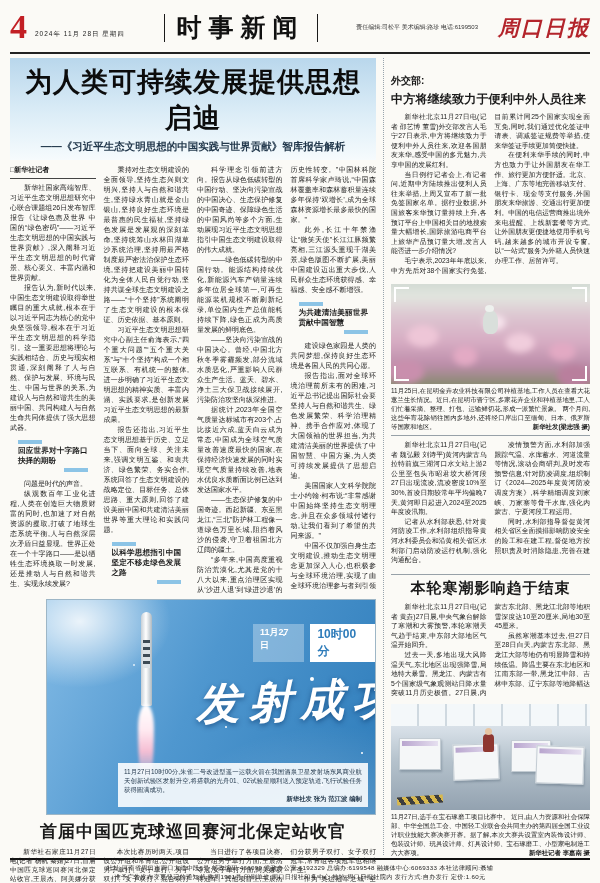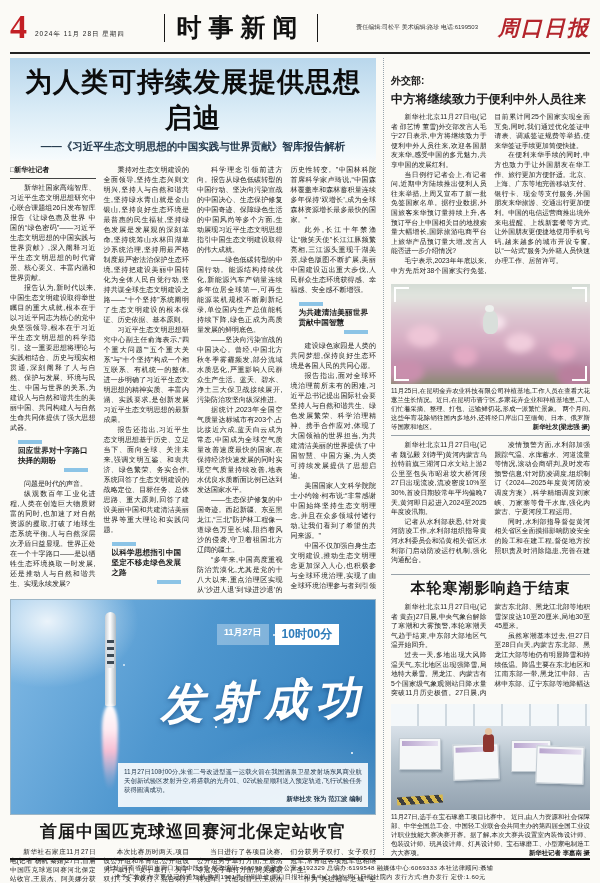--- a/index.html
+++ b/index.html
@@ -30,21 +30,21 @@
   .fp{margin:0;text-indent:2em;}
   .fp.by{font-weight:700;text-indent:0;border-bottom:1px solid #444;padding-bottom:3px;margin-bottom:4px;}
   .fp.h{font-weight:700;font-size:7.6px;text-indent:0;margin:6px 8px 5px;padding:1px 0 2px;}
   .fp.h::before{content:"";display:block;width:24px;height:4px;background:#8cc4e6;margin-bottom:2px;}
   .fp.h::after{content:"";display:block;width:24px;height:4px;background:#8cc4e6;margin:2px 0 0 auto;}
   
   .rocket{position:relative;height:214px;margin-top:4px;overflow:hidden;border:1px solid #9db6c6;
     background:
       radial-gradient(130px 95px at 10% 10%,rgba(255,255,255,.85),rgba(255,255,255,0) 70%),
       radial-gradient(300px 200px at 88% 115%,rgba(255,255,255,.28),rgba(255,255,255,0) 60%),
-      linear-gradient(115deg,#82bae5 0%,#4f97cf 45%,#2e7cba 100%);}
+      linear-gradient(115deg,#82bae5 0%,#4f97cf 45%,#2e7cba 100%); margin-left: 36px;}
   .sparkle{position:absolute;left:72%;top:16%;width:2px;height:2px;border-radius:50%;background:#fff;
     box-shadow:28px 44px 0 1px #fff,-58px 92px 0 #fff,78px 118px 0 #fff,112px -8px 0 1px rgba(255,255,255,.95),38px 150px 0 #fff,-150px 30px 0 rgba(255,255,255,.8);}
   .rk-body{position:absolute;left:94px;top:12px;width:11px;height:94px;border-radius:6px 6px 2px 2px;
     background:linear-gradient(90deg,#c7cfd6,#ffffff 45%,#aeb9c1);}
   .rk-mark{position:absolute;left:96px;top:40px;width:7px;height:28px;
     background:repeating-linear-gradient(180deg,#3d4a55 0 3px,#dde3e8 3px 7px);}
   .rk-flame{position:absolute;left:91px;top:104px;width:16px;height:86px;filter:blur(1.5px);
     border-radius:50% 50% 45% 45%/28% 28% 72% 72%;
     background:linear-gradient(180deg,#ffffff,#ffeaf1 30%,#f5bed3 55%,rgba(245,190,211,.25) 85%,rgba(255,255,255,0));}
   .badge-row{position:absolute;left:206px;top:24px;display:flex;gap:6px;}

